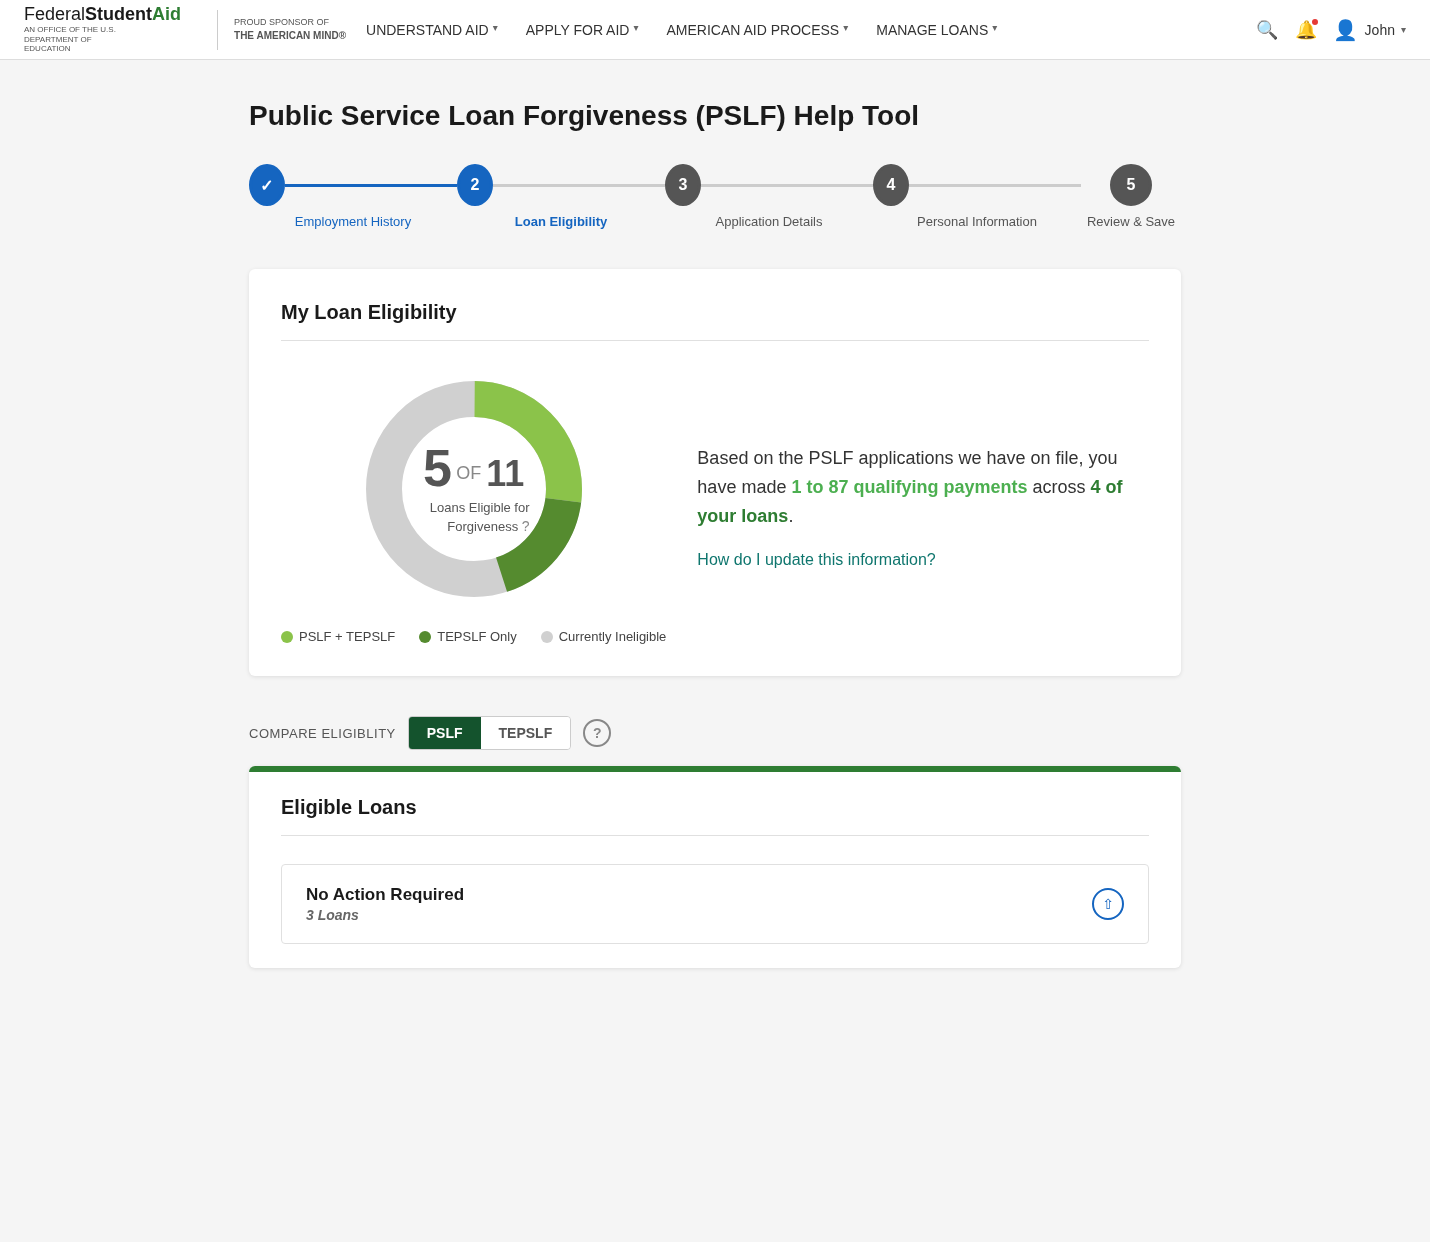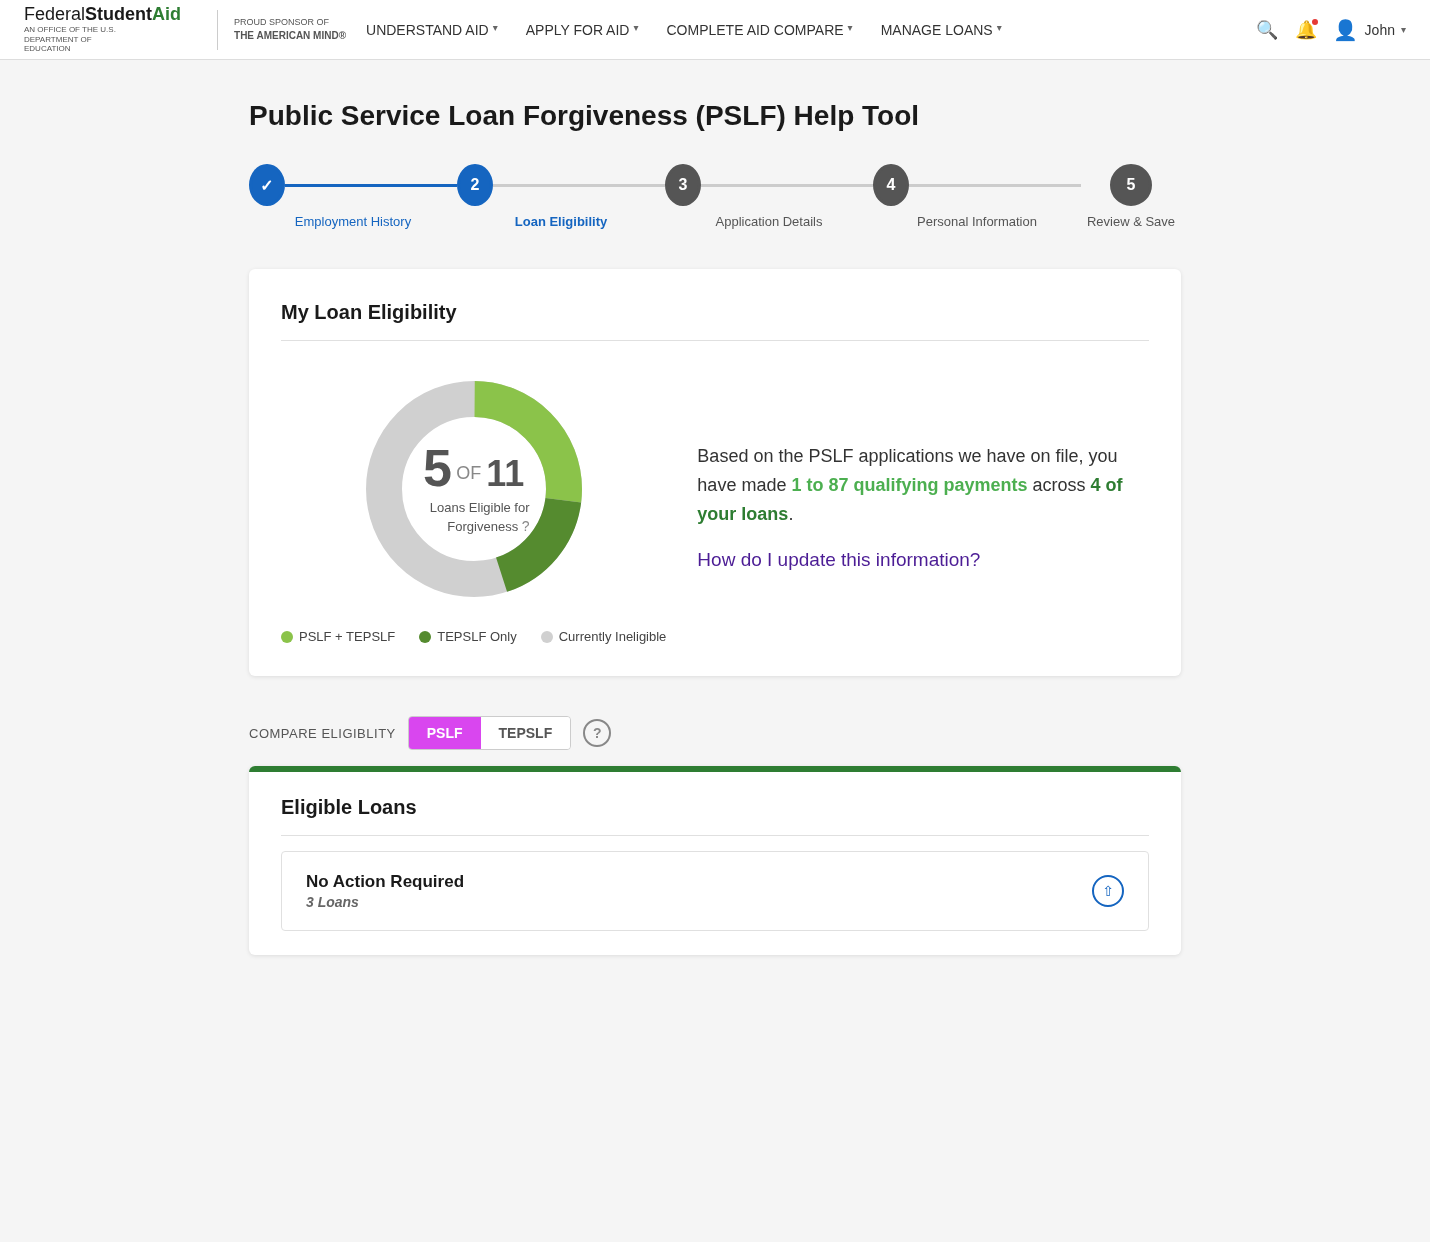--- a/index.html
+++ b/index.html
@@ -293,22 +293,22 @@
       color: #4caf50;
       font-weight: 700;
     }
     .highlight-dark-green {
       color: #2e7d32;
       font-weight: 700;
     }
     .update-link {
       display: inline-block;
       margin-top: 20px;
-      color: #4c1d95;
-      font-size: 19px;
+      color: #0f766e;
+      font-size: 16px;
       cursor: pointer;
       text-decoration: none;
     }
 
     
     .section-header {
       display: flex;
       align-items: center;
       justify-content: space-between;
       margin-bottom: 16px;
@@ -338,21 +338,21 @@
     .toggle-btn {
       padding: 8px 18px;
       font-size: 14px;
       font-weight: 600;
       cursor: pointer;
       border: none;
       background: #fff;
       color: #555;
     }
     .toggle-btn.active {
-      background: #d946ef;
+      background: #14532d;
       color: #fff;
     }
     .help-circle {
       width: 28px;
       height: 28px;
       border-radius: 50%;
       border: 2px solid #888;
       display: flex;
       align-items: center;
       justify-content: center;
@@ -376,21 +376,21 @@
     }
     .eligible-loans-section {
       padding: 24px 32px;
     }
     .eligible-loans-title {
       font-size: 20px;
       font-weight: 700;
       color: #1a1a1a;
       padding-bottom: 16px;
       border-bottom: 1px solid #e0e0e0;
-      margin-bottom: 15px;
+      margin-bottom: 28px;
     }
     .loan-row {
       display: flex;
       align-items: center;
       justify-content: space-between;
       padding: 20px 24px;
       border: 1px solid #e0e0e0;
       border-radius: 4px;
     }
     .loan-row-left { flex: 1; }
@@ -439,21 +439,21 @@
   <ul class="navbar-nav">
     <li class="nav-item">
       <span>UNDERSTAND AID</span>
       <span class="nav-chevron">▾</span>
     </li>
     <li class="nav-item">
       <span>APPLY FOR AID</span>
       <span class="nav-chevron">▾</span>
     </li>
     <li class="nav-item">
-      <span>COMPLETE AID COMPARE</span>
+      <span>AMERICAN AID PROCESS</span>
       <span class="nav-chevron">▾</span>
     </li>
     <li class="nav-item">
       <span>MANAGE LOANS</span>
       <span class="nav-chevron">▾</span>
     </li>
   </ul>
   <div class="navbar-actions">
     <button class="nav-icon-btn">
       <span>🔍</span>

